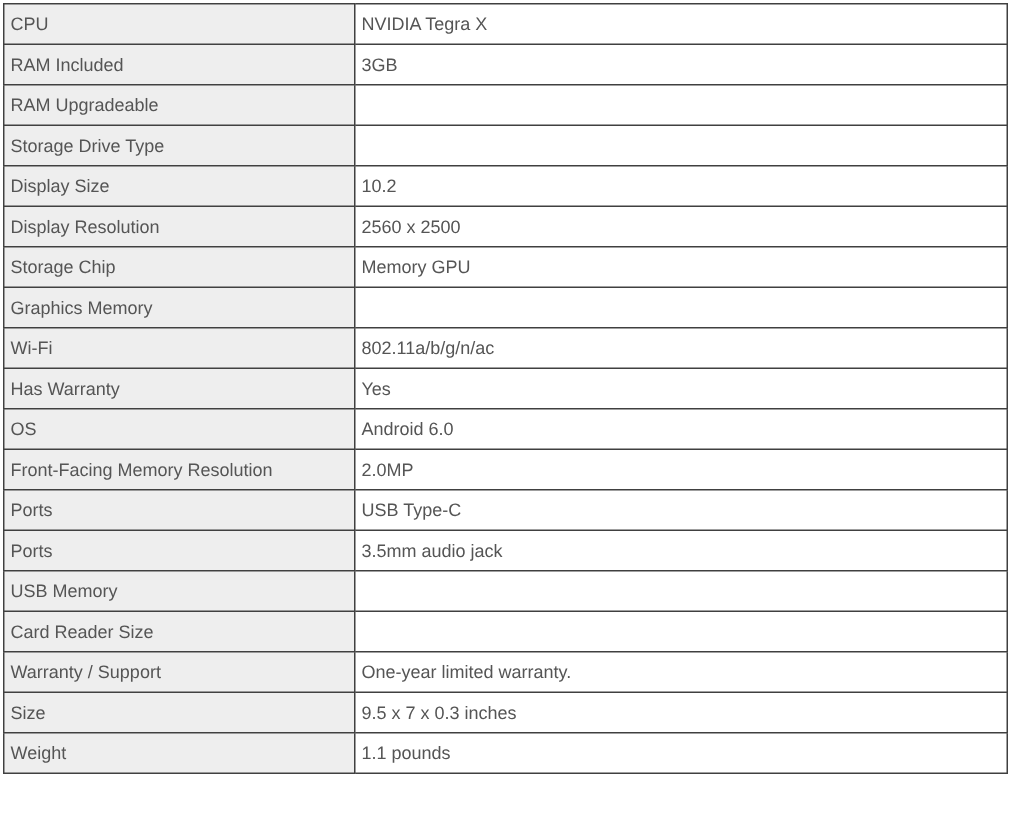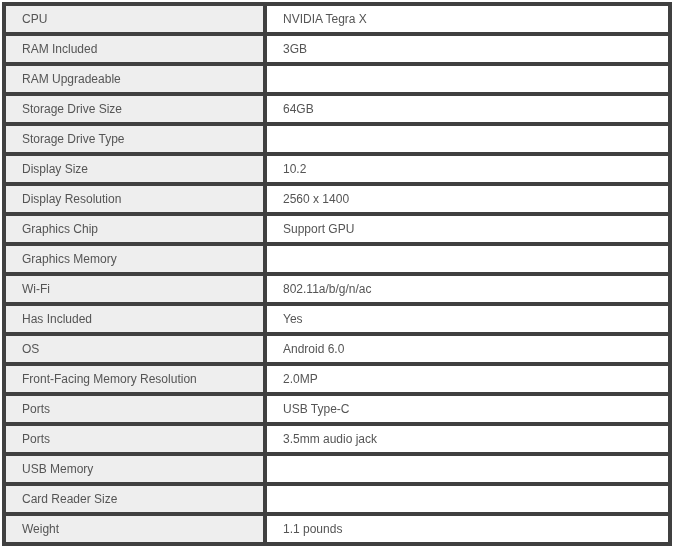--- a/index.html
+++ b/index.html
@@ -14,22 +14,22 @@
     width: 674px;
     box-sizing: border-box;
     padding: 2px;
   }
   table.specs {
     width: 100%;
     border-collapse: collapse;
     table-layout: fixed;
   }
   table.specs td {
-    border: 4px solid #404040;
-    padding: 6px 16px;
+    border: 1px solid #404040;
+    padding: 6px 4px;
     vertical-align: middle;
     height: 13px;
   }
   table.specs td.label {
     width: 225px;
     background: #eeeeee;
     color: #555;
   }
   table.specs td.value {
     background: #ffffff;
@@ -48,49 +48,45 @@
         </tr>
         <tr>
           <td class="label">RAM Included</td>
           <td class="value">3GB</td>
         </tr>
         <tr>
           <td class="label">RAM Upgradeable</td>
           <td class="value"></td>
         </tr>
         <tr>
-          <td class="label">Storage Drive Size</td>
-          <td class="value">64GB</td>
-        </tr>
-        <tr>
           <td class="label">Storage Drive Type</td>
           <td class="value"></td>
         </tr>
         <tr>
           <td class="label">Display Size</td>
           <td class="value">10.2</td>
         </tr>
         <tr>
           <td class="label">Display Resolution</td>
-          <td class="value">2560 x 1400</td>
+          <td class="value">2560 x 2500</td>
         </tr>
         <tr>
-          <td class="label">Graphics Chip</td>
-          <td class="value">Support GPU</td>
+          <td class="label">Storage Chip</td>
+          <td class="value">Memory GPU</td>
         </tr>
         <tr>
           <td class="label">Graphics Memory</td>
           <td class="value"></td>
         </tr>
         <tr>
           <td class="label">Wi-Fi</td>
           <td class="value">802.11a/b/g/n/ac</td>
         </tr>
         <tr>
-          <td class="label">Has Included</td>
+          <td class="label">Has Warranty</td>
           <td class="value">Yes</td>
         </tr>
         <tr>
           <td class="label">OS</td>
           <td class="value">Android 6.0</td>
         </tr>
         <tr>
           <td class="label">Front-Facing Memory Resolution</td>
           <td class="value">2.0MP</td>
         </tr>
@@ -104,18 +100,26 @@
         </tr>
         <tr>
           <td class="label">USB Memory</td>
           <td class="value"></td>
         </tr>
         <tr>
           <td class="label">Card Reader Size</td>
           <td class="value"></td>
         </tr>
         <tr>
+          <td class="label">Warranty / Support</td>
+          <td class="value">One-year limited warranty.</td>
+        </tr>
+        <tr>
+          <td class="label">Size</td>
+          <td class="value">9.5 x 7 x 0.3 inches</td>
+        </tr>
+        <tr>
           <td class="label">Weight</td>
           <td class="value">1.1 pounds</td>
         </tr>
       </tbody>
   </table>
 </div>
 
 </body></html>

